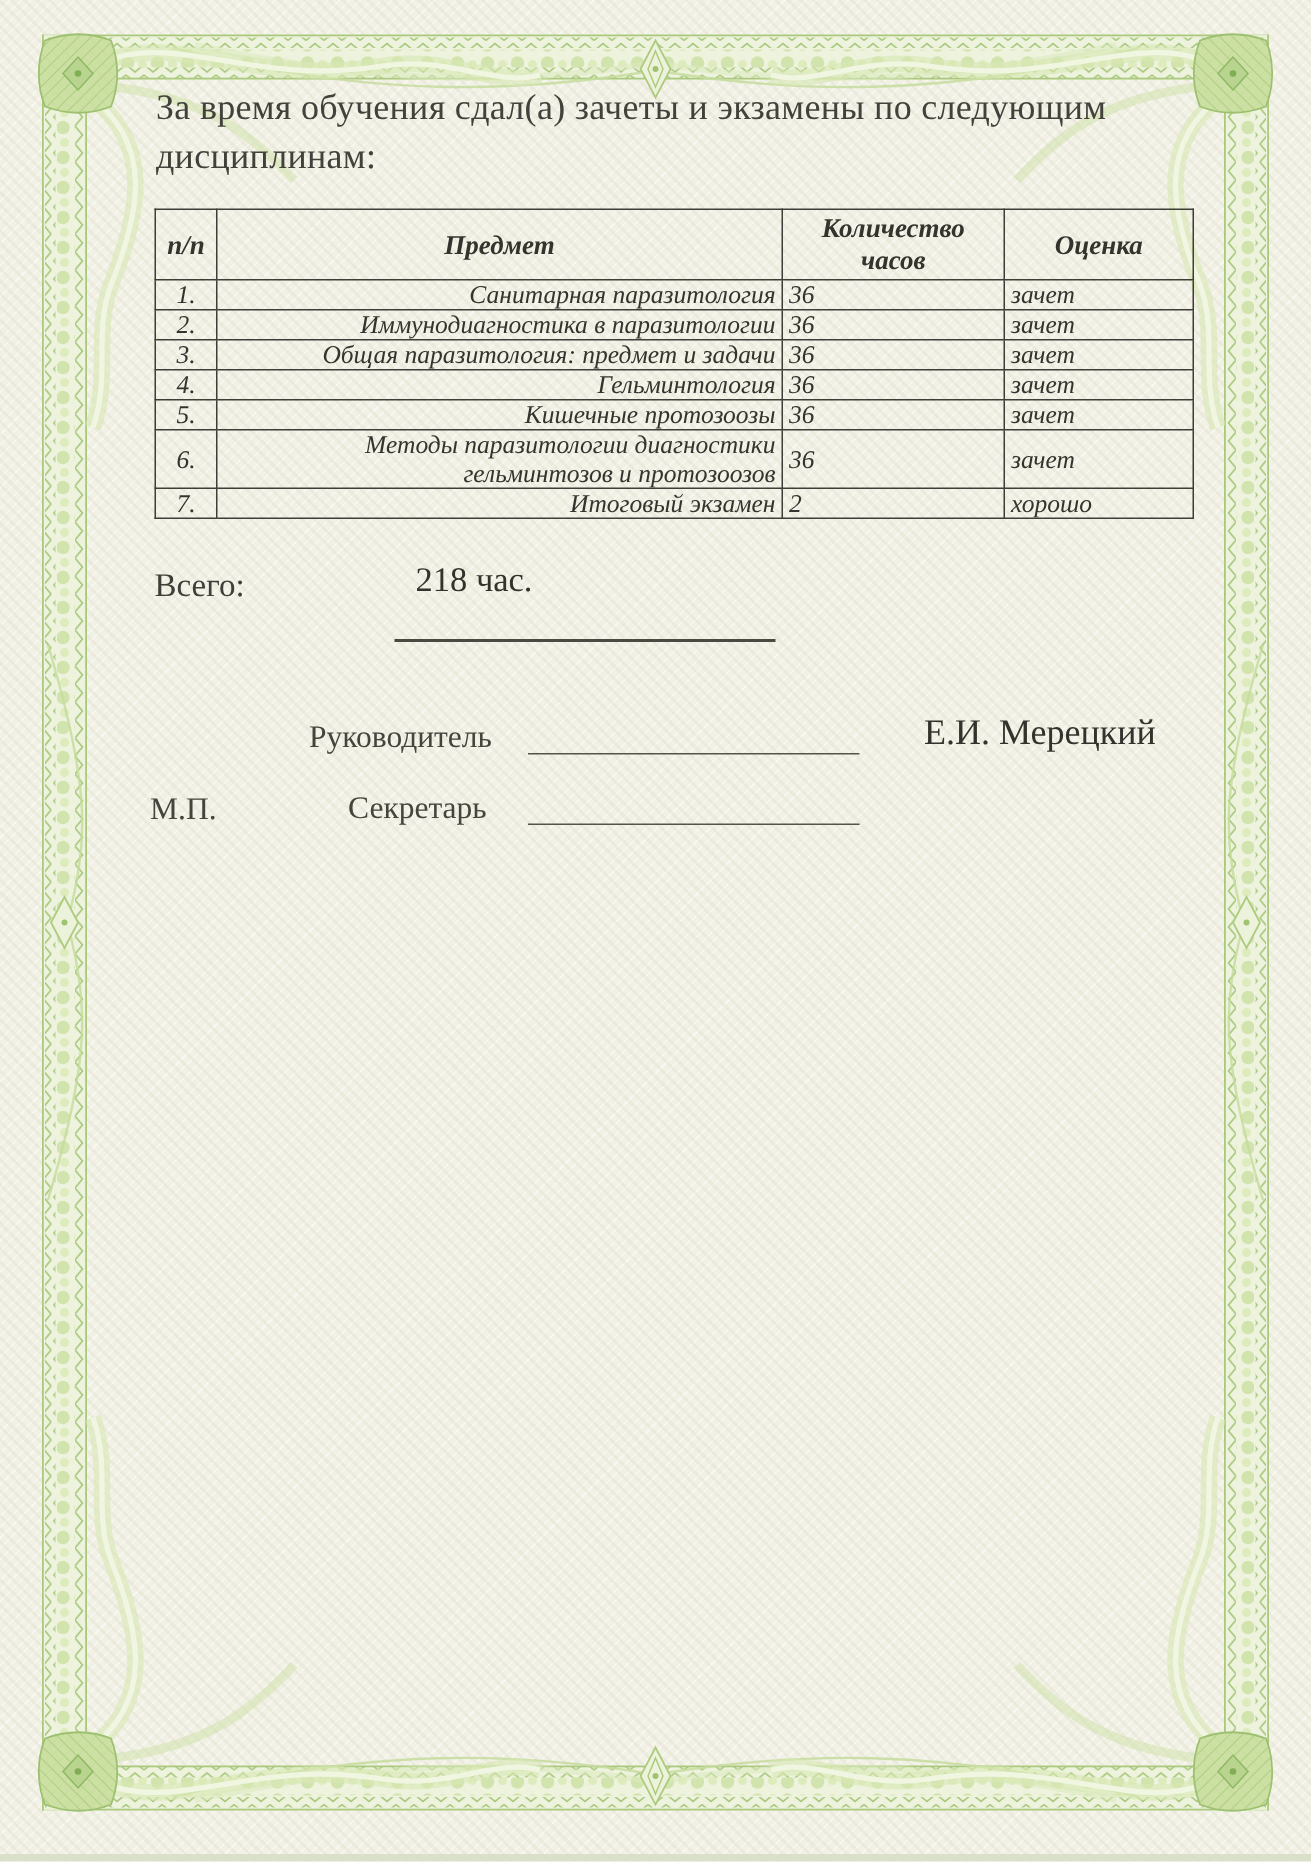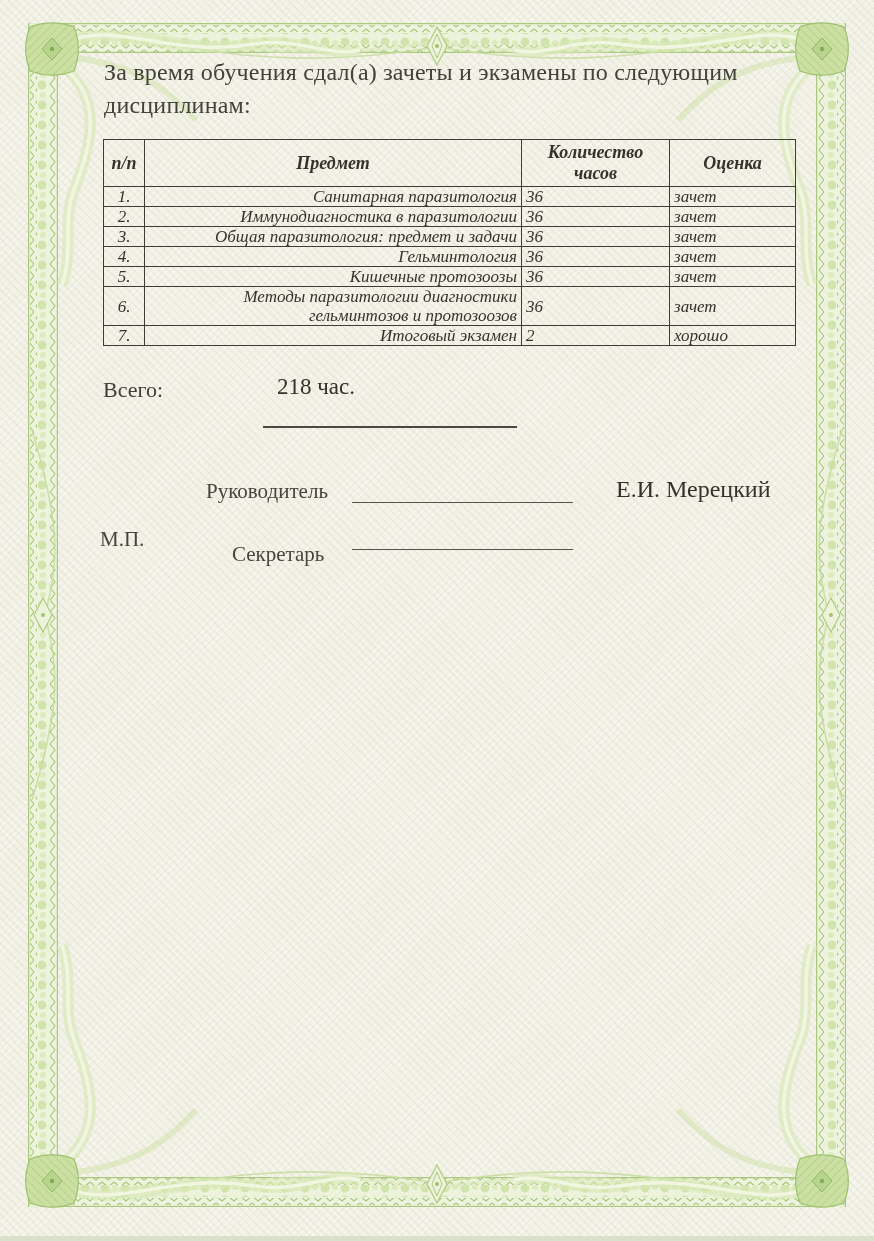--- a/index.html
+++ b/index.html
@@ -47,21 +47,21 @@
   .totals-value{position:absolute;left:277px;top:374px;font-size:23px;color:#33322c;}
   .totals-line{position:absolute;left:263px;top:426px;width:254px;border-bottom:2px solid#4b4a42;}
 
   .sig-role{position:absolute;font-size:21px;color:#45443d;}
   .sig-line{position:absolute;width:221px;border-bottom:1.5px solid #55544a;}
   .sig-name{position:absolute;font-size:24px;color:#33322c;}
   .sig-mp{position:absolute;left:100px;top:527px;font-size:21px;color:#45443d;}
   .role-1{left:194px;top:479px;margin-left:12px;}
   .line-1{left:352px;top:502px;}
   .name-1{left:584px;top:476px;margin-left:32px;}
-  .role-2{left:232px;top:526px;margin-top:16px;}
+  .role-2{left:232px;top:526px;}
   .line-2{left:352px;top:549px;}
   .name-2{left:584px;top:523px;}
 </style>
 </head>
 <body>
 
 <div class="page">
 
   <svg class="border-svg" width="874" height="1241" viewBox="0 0 874 1241" aria-hidden="true">
     <defs>

